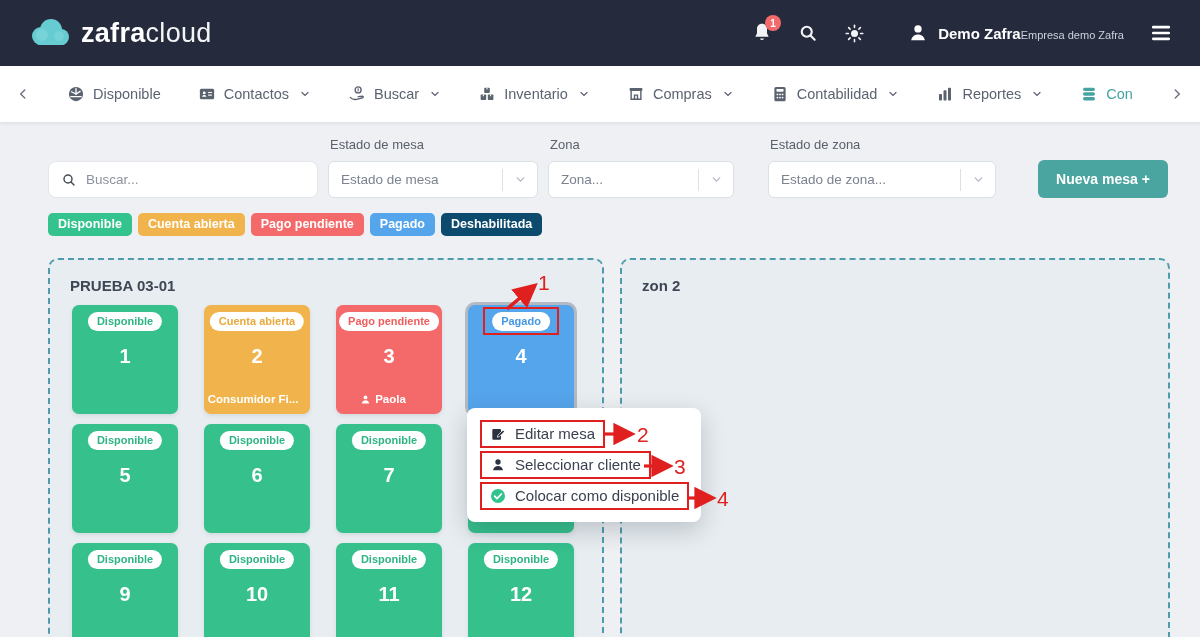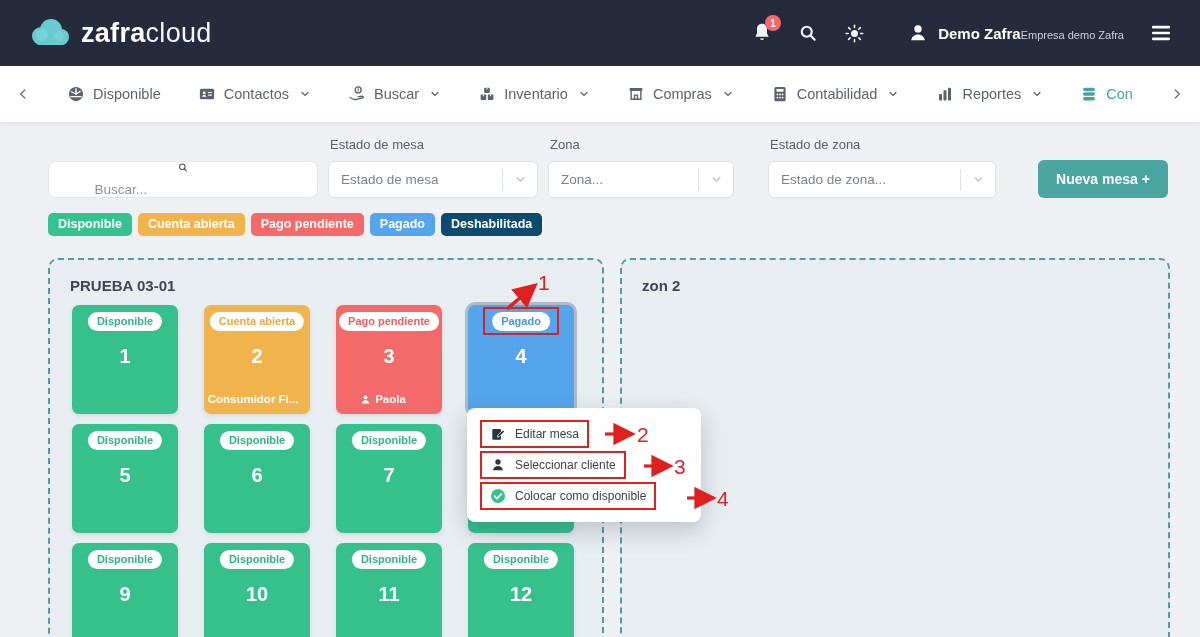--- a/index.html
+++ b/index.html
@@ -30,21 +30,21 @@
               cursor:pointer; white-space:nowrap; }
   .nav-item.active { color:#45a4a0; }
   .nav-caret { margin-left:2px; }
   .nav-scroll { color:#6a7180; cursor:pointer; display:flex; }
 
   
   .content { position:relative; height:515px; }
   .flabel { position:absolute; font-size:13px; color:#5a616c; }
   .search-box { position:absolute; left:48px; top:39px; width:270px; height:37px;
                 background:#fff; border:1px solid #e3e7ec; border-radius:8px;
-                display:flex; align-items:center; padding:0 12px; gap:9px;flex-direction:column; }
+                display:flex; align-items:center; padding:0 12px; gap:9px; }
   .search-box input { border:none; outline:none; flex:1; font-size:13.5px; color:#4a515c;
                       font-family:"Liberation Sans", sans-serif; background:transparent; }
   .search-box input::placeholder { color:#8b929e; }
   .selbox { position:absolute; top:39px; height:37px; background:#fff; border:1px solid #dbe0e6;
             border-radius:6px; display:flex; align-items:center; cursor:pointer; }
   .selbox .val { flex:1; padding:0 12px; font-size:13.5px; color:#7b8290; white-space:nowrap;
                  overflow:hidden; }
   .selbox .divider { width:1px; height:22px; background:#dde1e7; }
   .selbox .caret { width:34px; display:flex; justify-content:center; color:#b4bbc5; }
   .btn-new { position:absolute; left:1038px; top:38px; width:130px; height:38px; border:none;
@@ -83,21 +83,21 @@
   .tclient { position:absolute; bottom:9px; left:0; right:12px; display:flex; justify-content:center;
              align-items:center; gap:4px; color:#fff; font-size:11.5px; font-weight:700; white-space:nowrap; }
   .redbox { display:none; position:absolute; top:2px; left:50%; transform:translateX(-50%);
             width:76px; height:28px; border:2.5px solid #e01f1f; }
   .tcard.annotated .redbox { display:block; }
 
   
   .ctxmenu { position:absolute; left:467px; top:286px; width:234px; background:#fff;
              border-radius:8px; box-shadow:0 8px 24px rgba(30,40,60,.22); padding:9px 0; z-index:5; }
   .ctx-item { display:flex; align-items:center; gap:9px; margin:3px 13px; padding:2px 8px;
-              border:2.5px solid #e01f1f; font-size:12px; color:#3a4150; line-height:20px;
+              border:2.5px solid #e01f1f; font-size:15px; color:#3a4150; line-height:20px;
               cursor:pointer; width:max-content; }
 
   
   .overlay { position:absolute; left:0; top:0; width:1200px; height:637px;
              pointer-events:none; z-index:6; }
 </style>
 </head>
 <body>
 
 <div class="screen">

